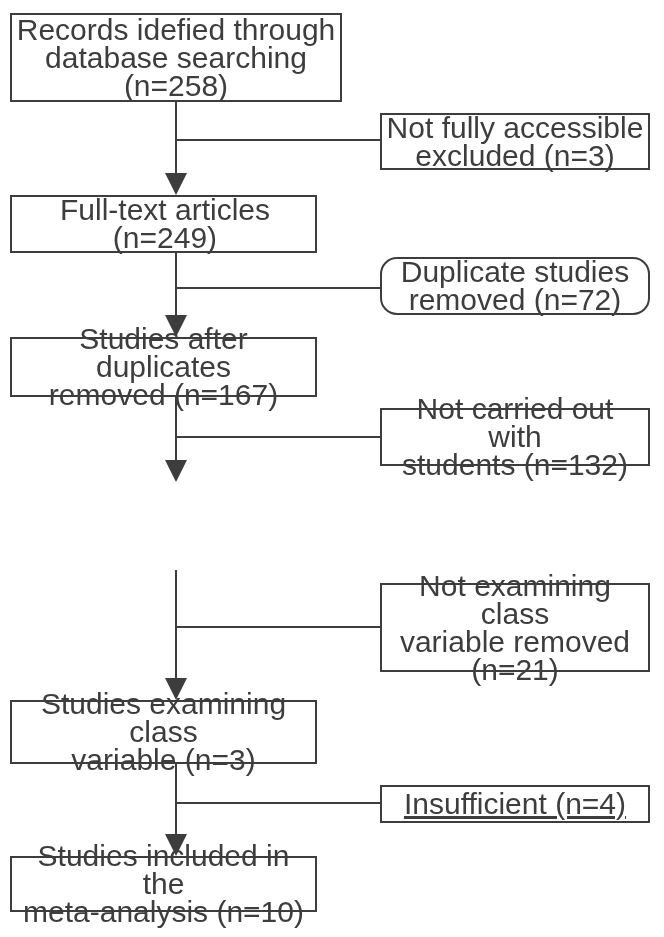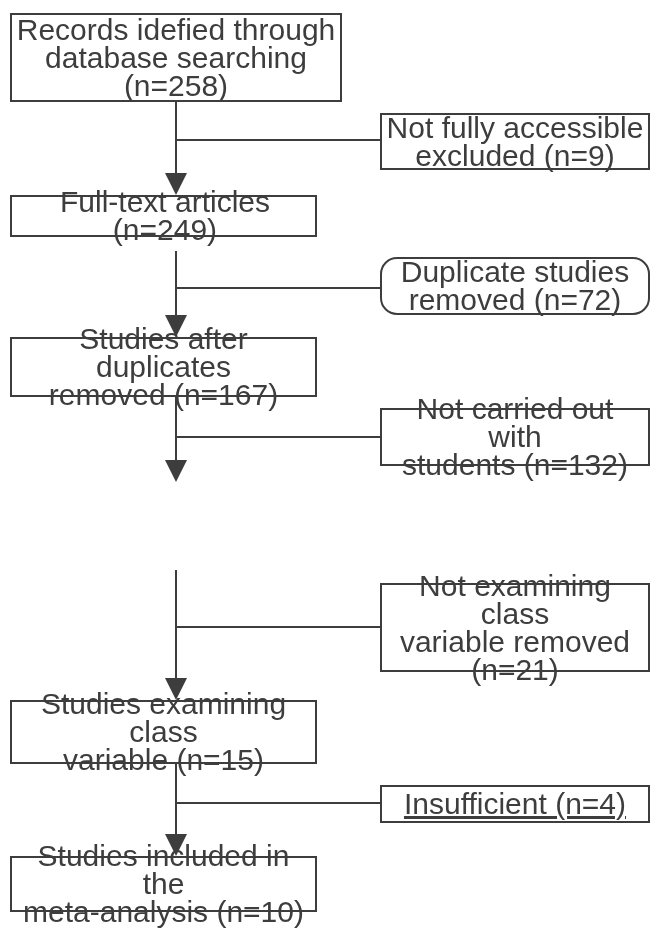--- a/index.html
+++ b/index.html
@@ -21,21 +21,21 @@
     align-items: center;
     justify-content: center;
     text-align: center;
     white-space: pre-line;
     font-size: 30px;
     line-height: 28px;
     padding: 2px 4px;
   }
   
   .b1 { left: 10px;  top: 13px;  width: 332px; height: 89px; }
-  .b2 { left: 10px;  top: 195px; width: 307px; height: 42px; padding-left: 7px; }
+  .b2 { left: 10px;  top: 195px; width: 307px; height: 58px; padding-left: 7px; }
   .b3 { left: 10px;  top: 337px; width: 307px; height: 60px; }
   .b4 { left: 10px;  top: 482px; width: 307px; height: 90px; }
   .b5 { left: 10px;  top: 700px; width: 307px; height: 64px; }
   .b6 { left: 10px;  top: 856px; width: 307px; height: 56px; }
   
   .r1 { left: 380px; top: 113px; width: 270px; height: 57px; }
   .r2 { left: 380px; top: 257px; width: 270px; height: 58px; border-radius: 17px; }
   .r3 { left: 380px; top: 408px; width: 270px; height: 58px; }
   .r4 { left: 380px; top: 583px; width: 270px; height: 89px; }
   .r5 { left: 380px; top: 785px; width: 270px; height: 38px; text-decoration: underline; }
@@ -73,26 +73,26 @@
 <div class="canvas">
 
   <div class="box b1">Records idefied through
 database searching
 (n=258)</div>
   <div class="box b2">Full-text articles
 (n=249)</div>
   <div class="box b3">Studies after duplicates
 removed (n=167)</div>
   <div class="box b5">Studies examining class
-variable (n=15)</div>
+variable (n=3)</div>
   <div class="box b6">Studies included in the
 meta-analysis (n=10)</div>
 
   <div class="box r1">Not fully accessible
-excluded (n=9)</div>
+excluded (n=3)</div>
   <div class="box r2">Duplicate studies
 removed (n=72)</div>
   <div class="box r3">Not carried out with
 students (n=132)</div>
   <div class="box r4">Not examining class
 variable removed
 (n=21)</div>
   <div class="box r5">Insufficient (n=4)</div>
 
   <div class="vline v1"></div>

